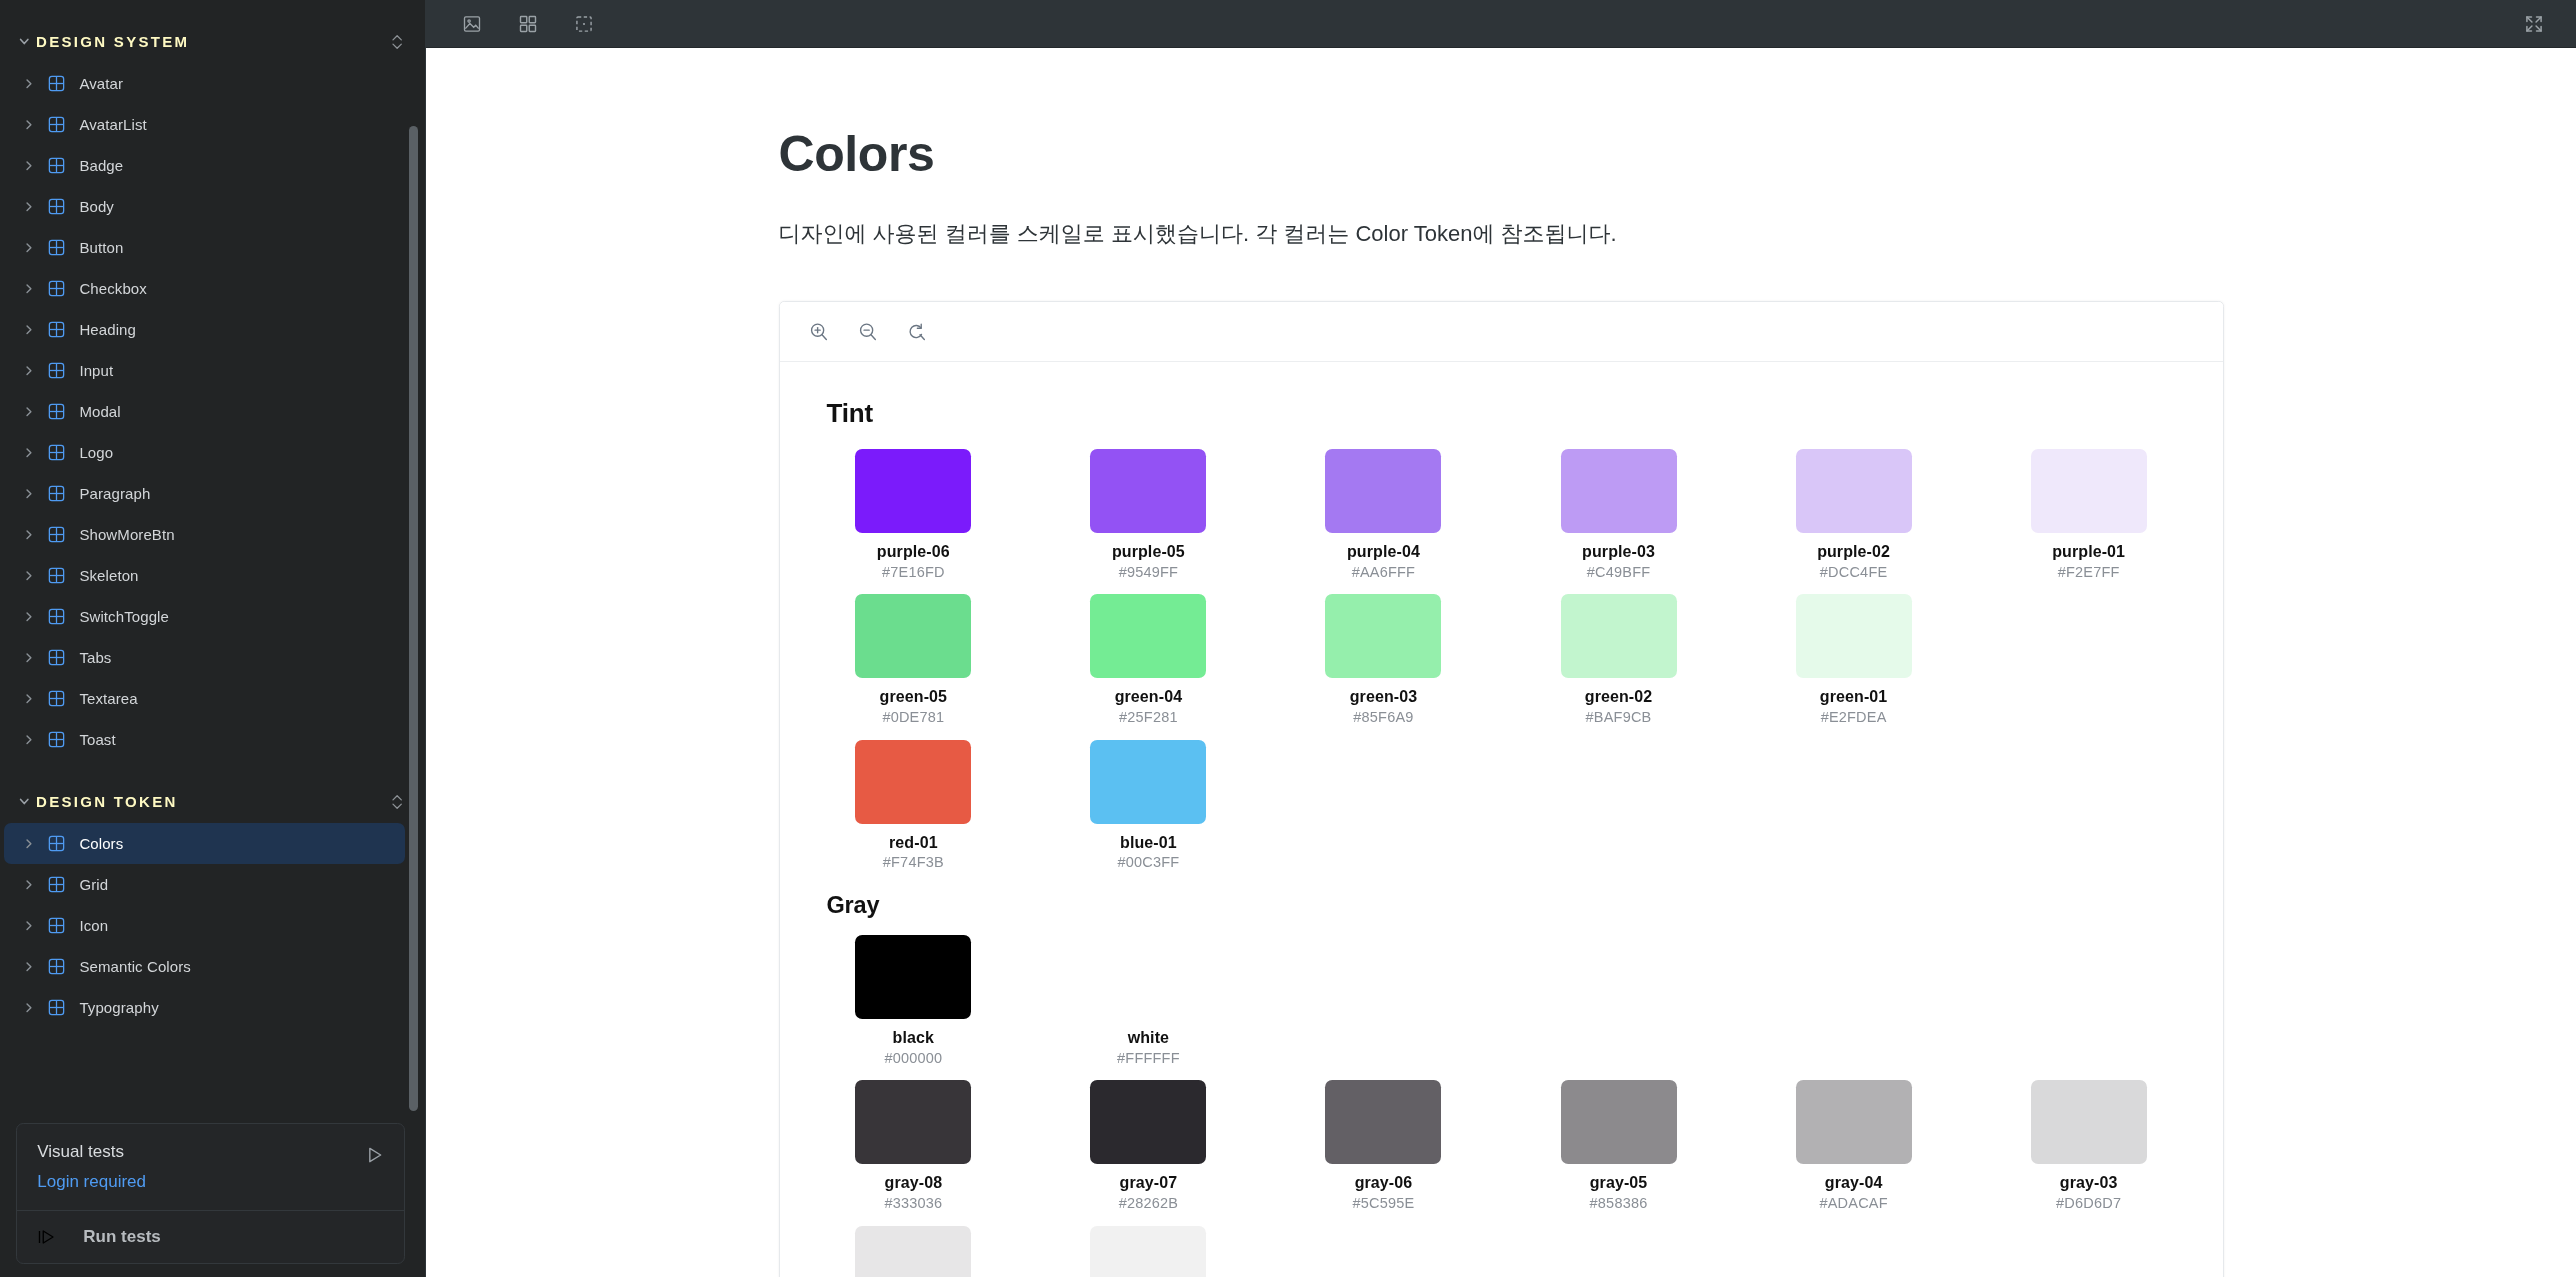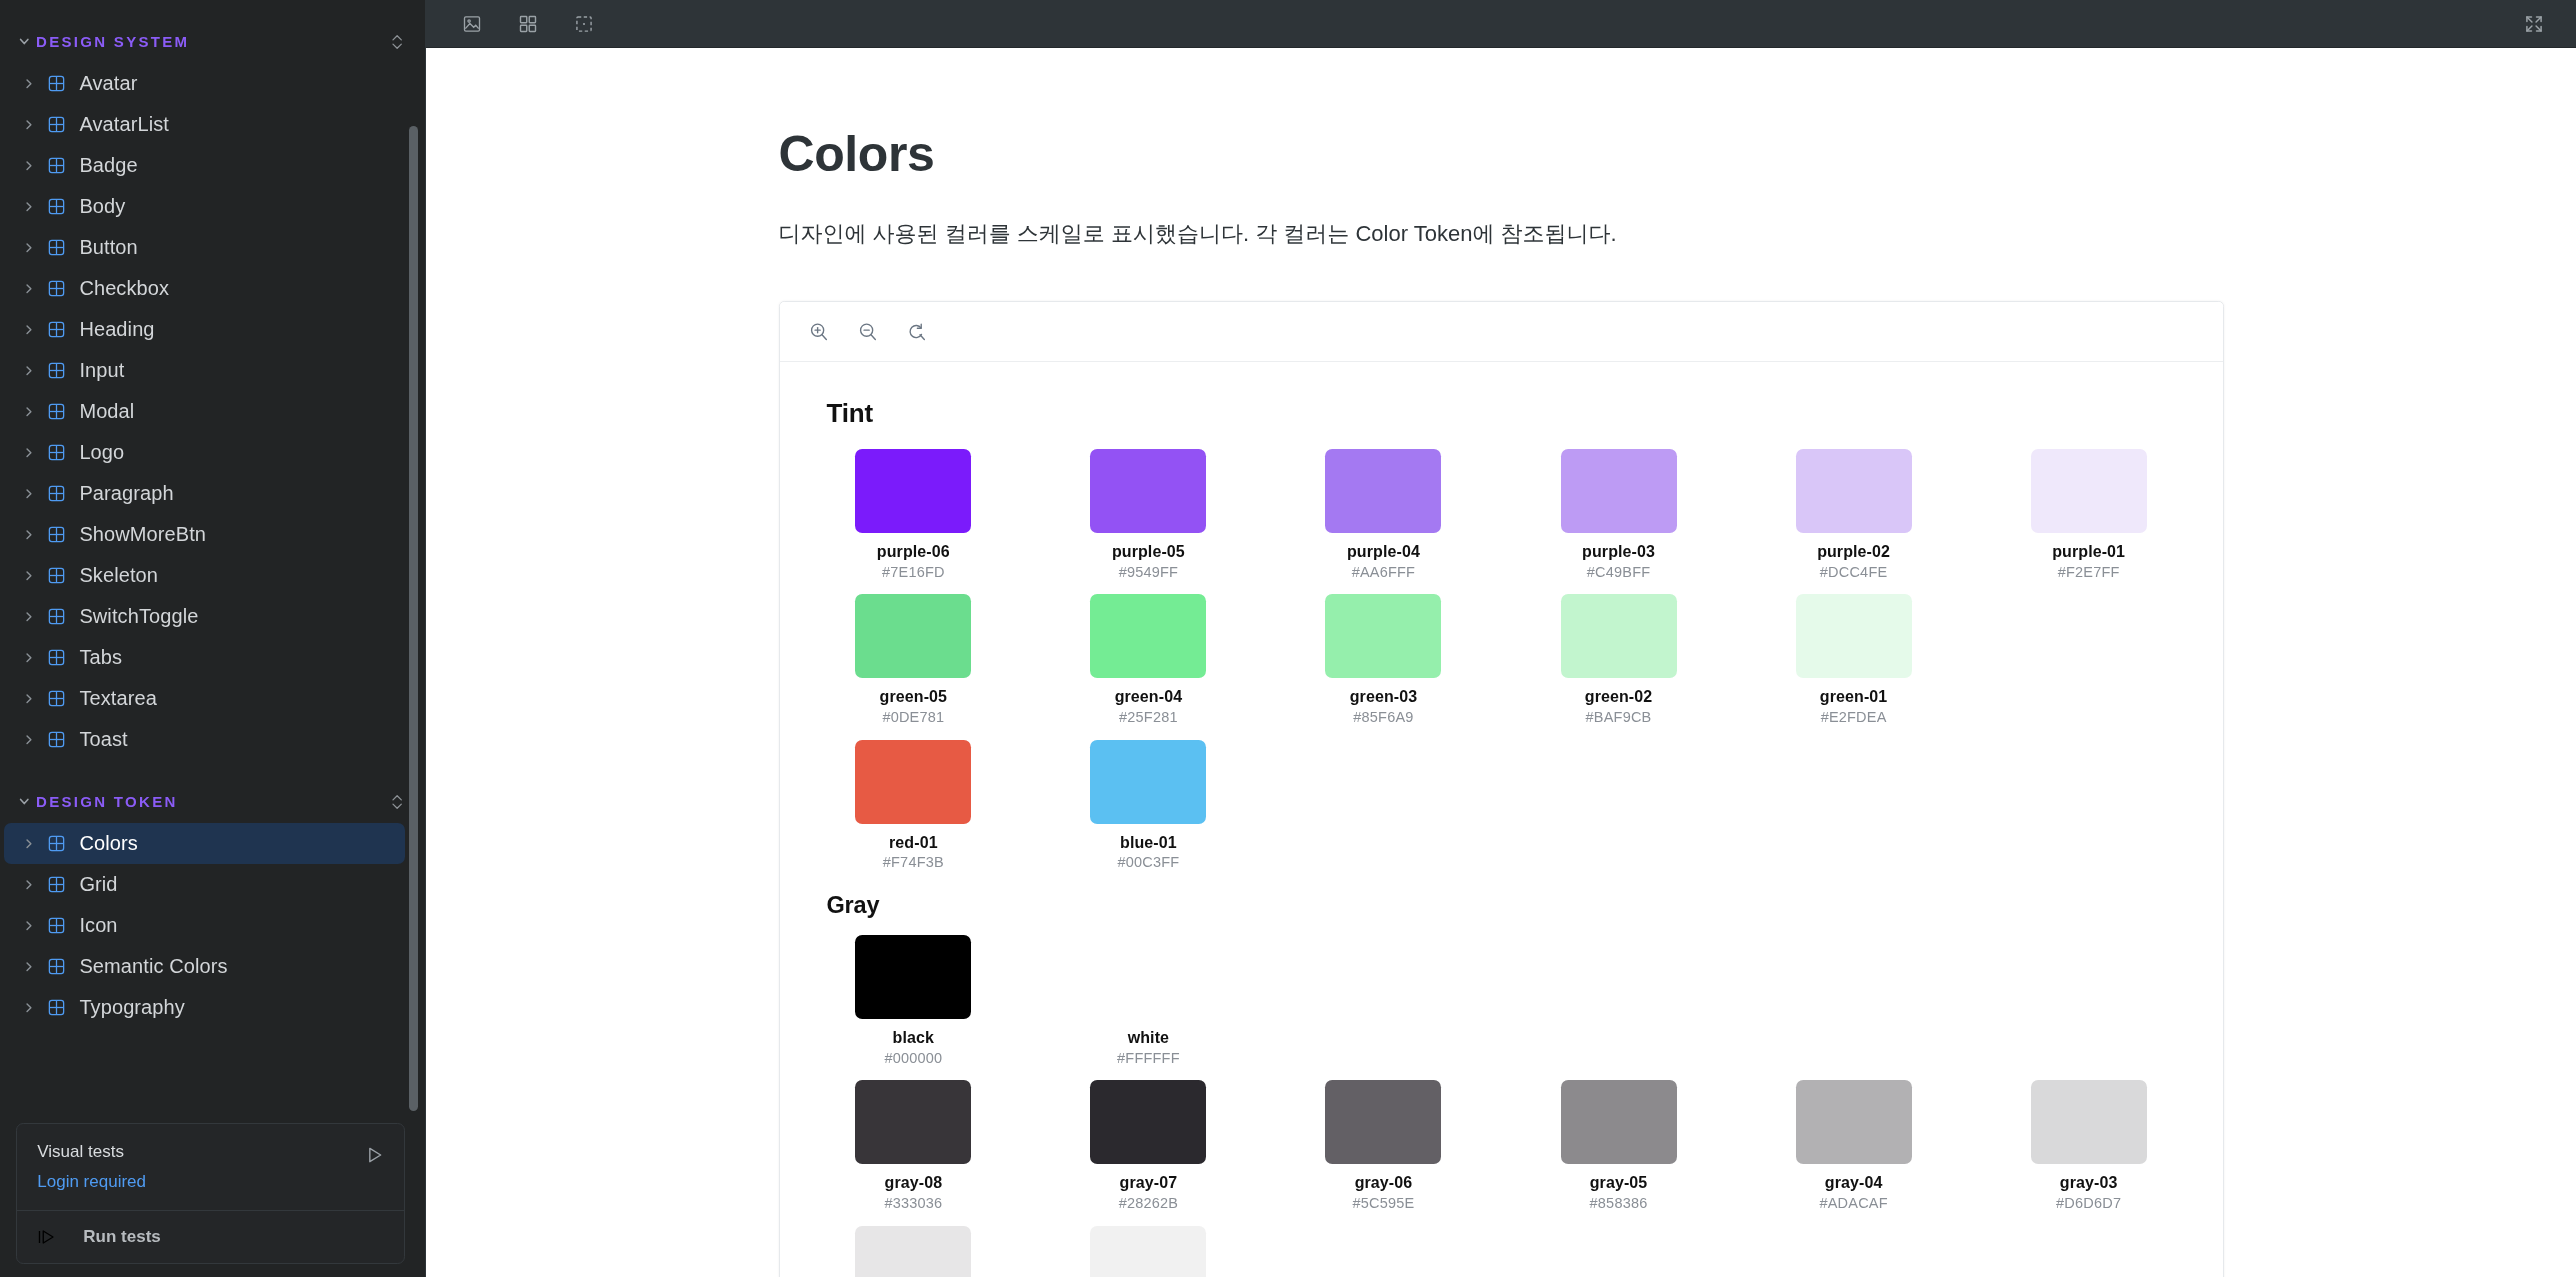--- a/index.html
+++ b/index.html
@@ -43,21 +43,21 @@
   }
   .section-head .chev {
     width: 23.5px; flex: 0 0 23.5px;
     display: flex; align-items: center; justify-content: center;
     color: #9aa0a6;
   }
   .section-title {
     font-size: 15px;
     letter-spacing: 2.3px;
     font-weight: 700;
-    color: #8b5cf6;
+    color: #fef9c3;
     flex: 1 1 auto;
     text-transform: uppercase;
   }
   .sort-icon { color: #8e9398; display: flex; align-items: center; }
 
   .tree-item {
     display: flex; align-items: center;
     height: 41px;
     margin: 0 20px 0 3.6px;
     padding-left: 12.6px;
@@ -70,21 +70,21 @@
     width: 25px; flex: 0 0 25px;
     display: flex; align-items: center; justify-content: center;
     color: #8a9096;
   }
   .tree-item .comp-icon {
     width: 31px; flex: 0 0 31px;
     display: flex; align-items: center; justify-content: center;
     color: #4f9bf2;
   }
   .tree-item .label {
-    font-size: 20px;
+    font-size: 15px;
     color: #d3d6d9;
     letter-spacing: 0.1px;
     padding-left: 7.2px;
     white-space: nowrap;
   }
   .tree-item.selected .label { color: #ffffff; }
 
   
   .test-panel {
     margin: 0 20px 12.6px 16.3px;

